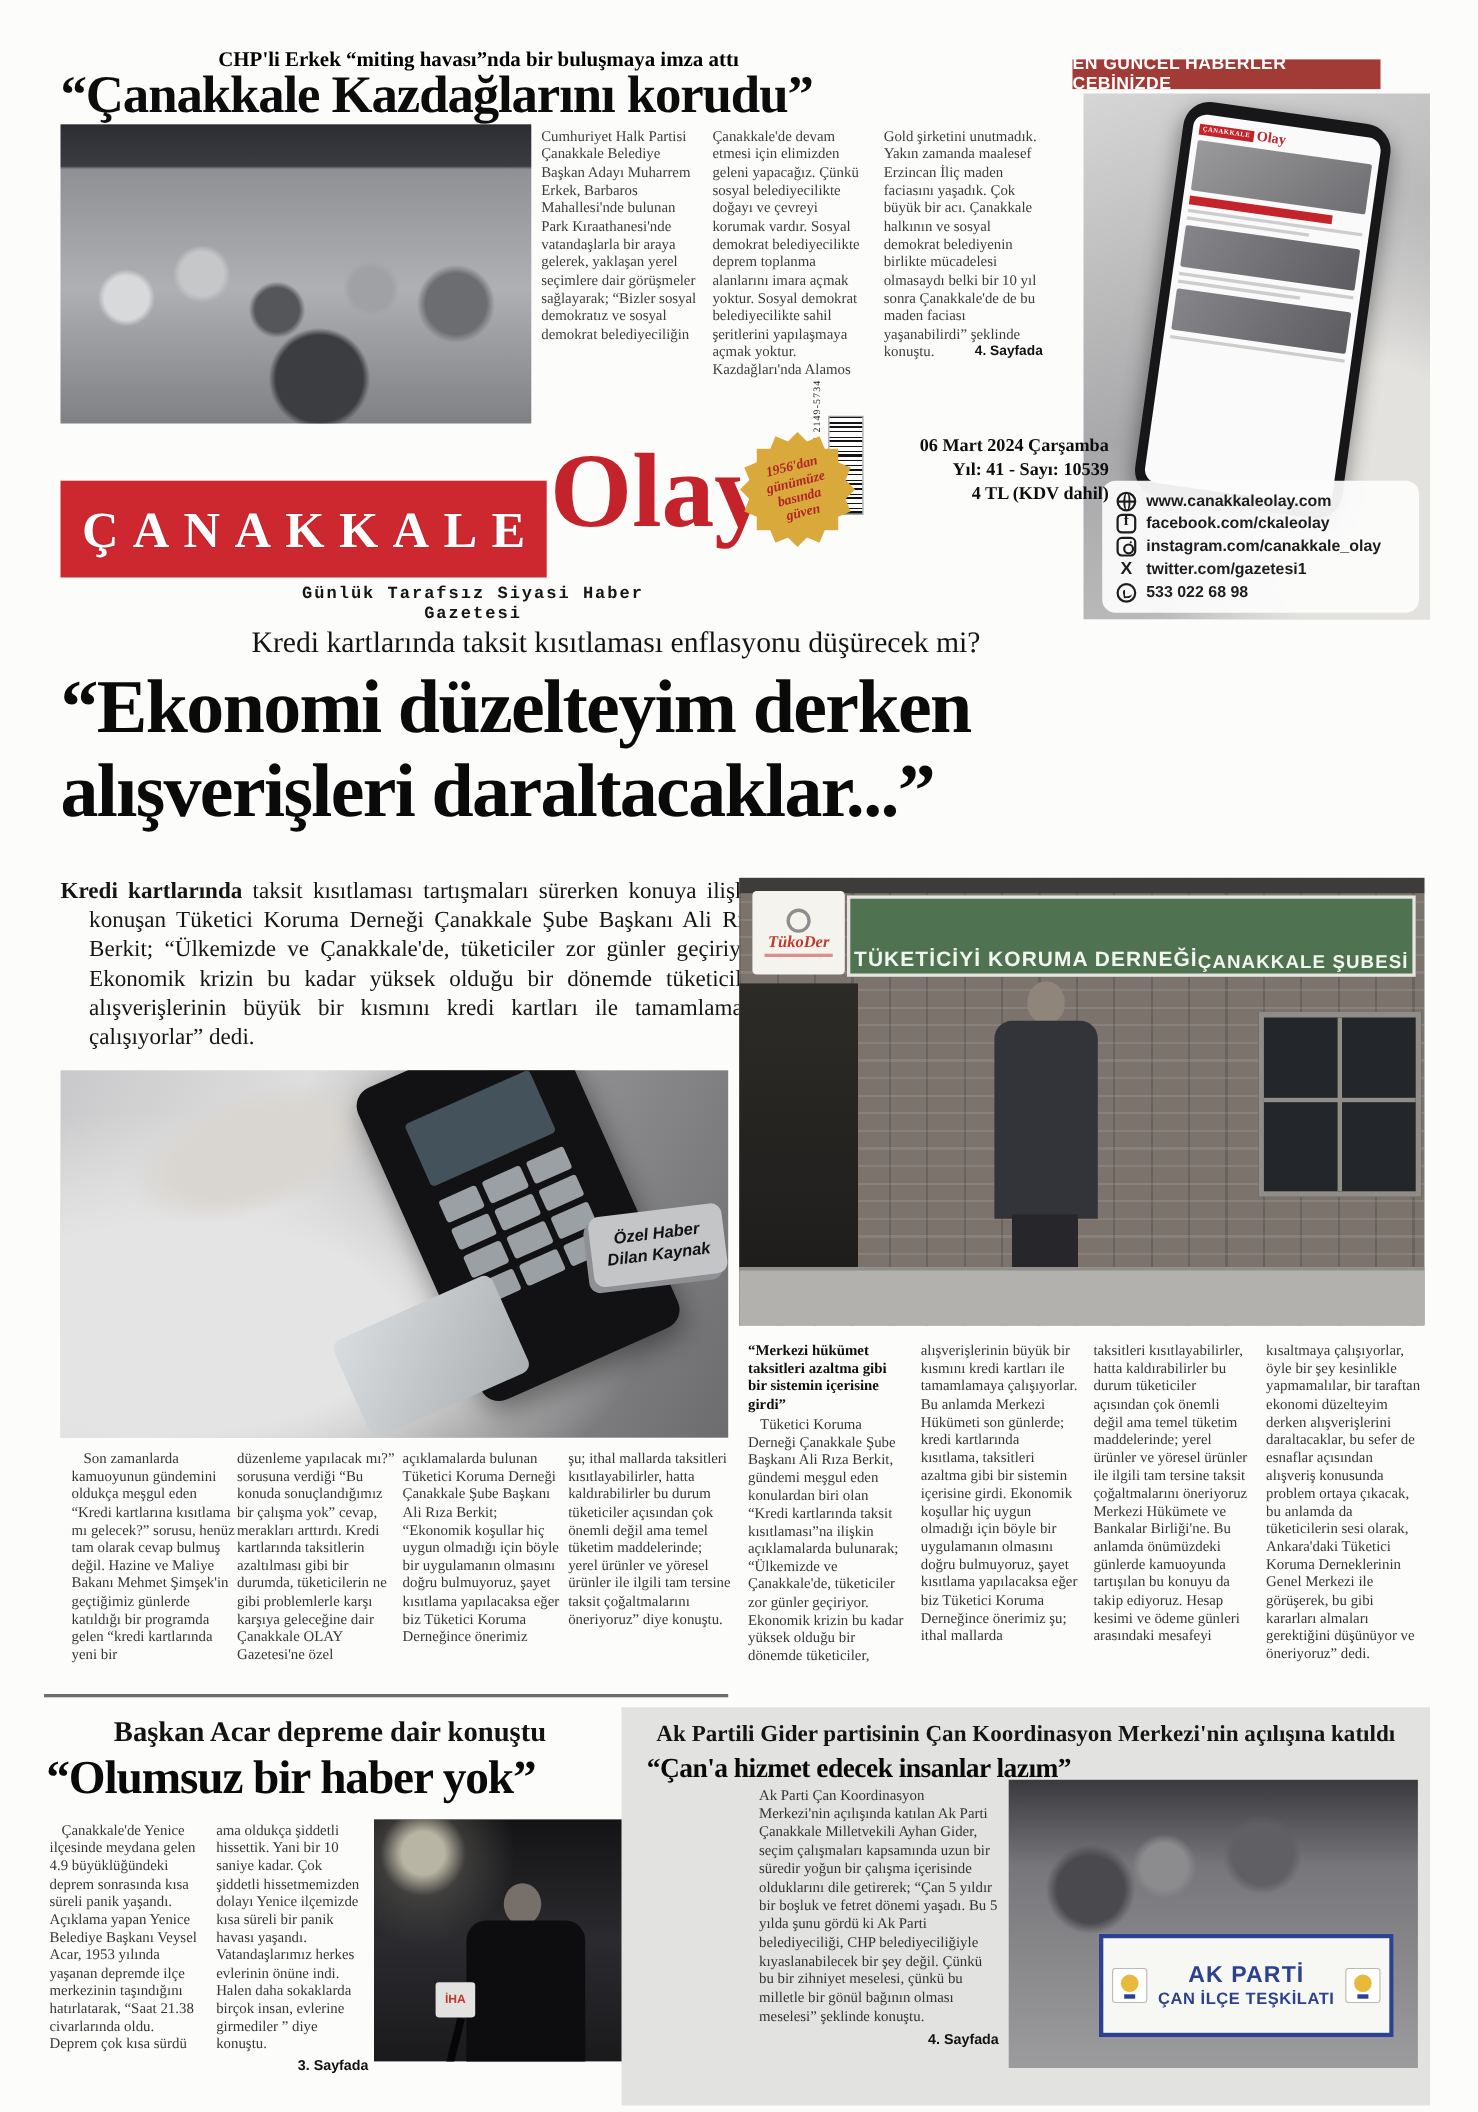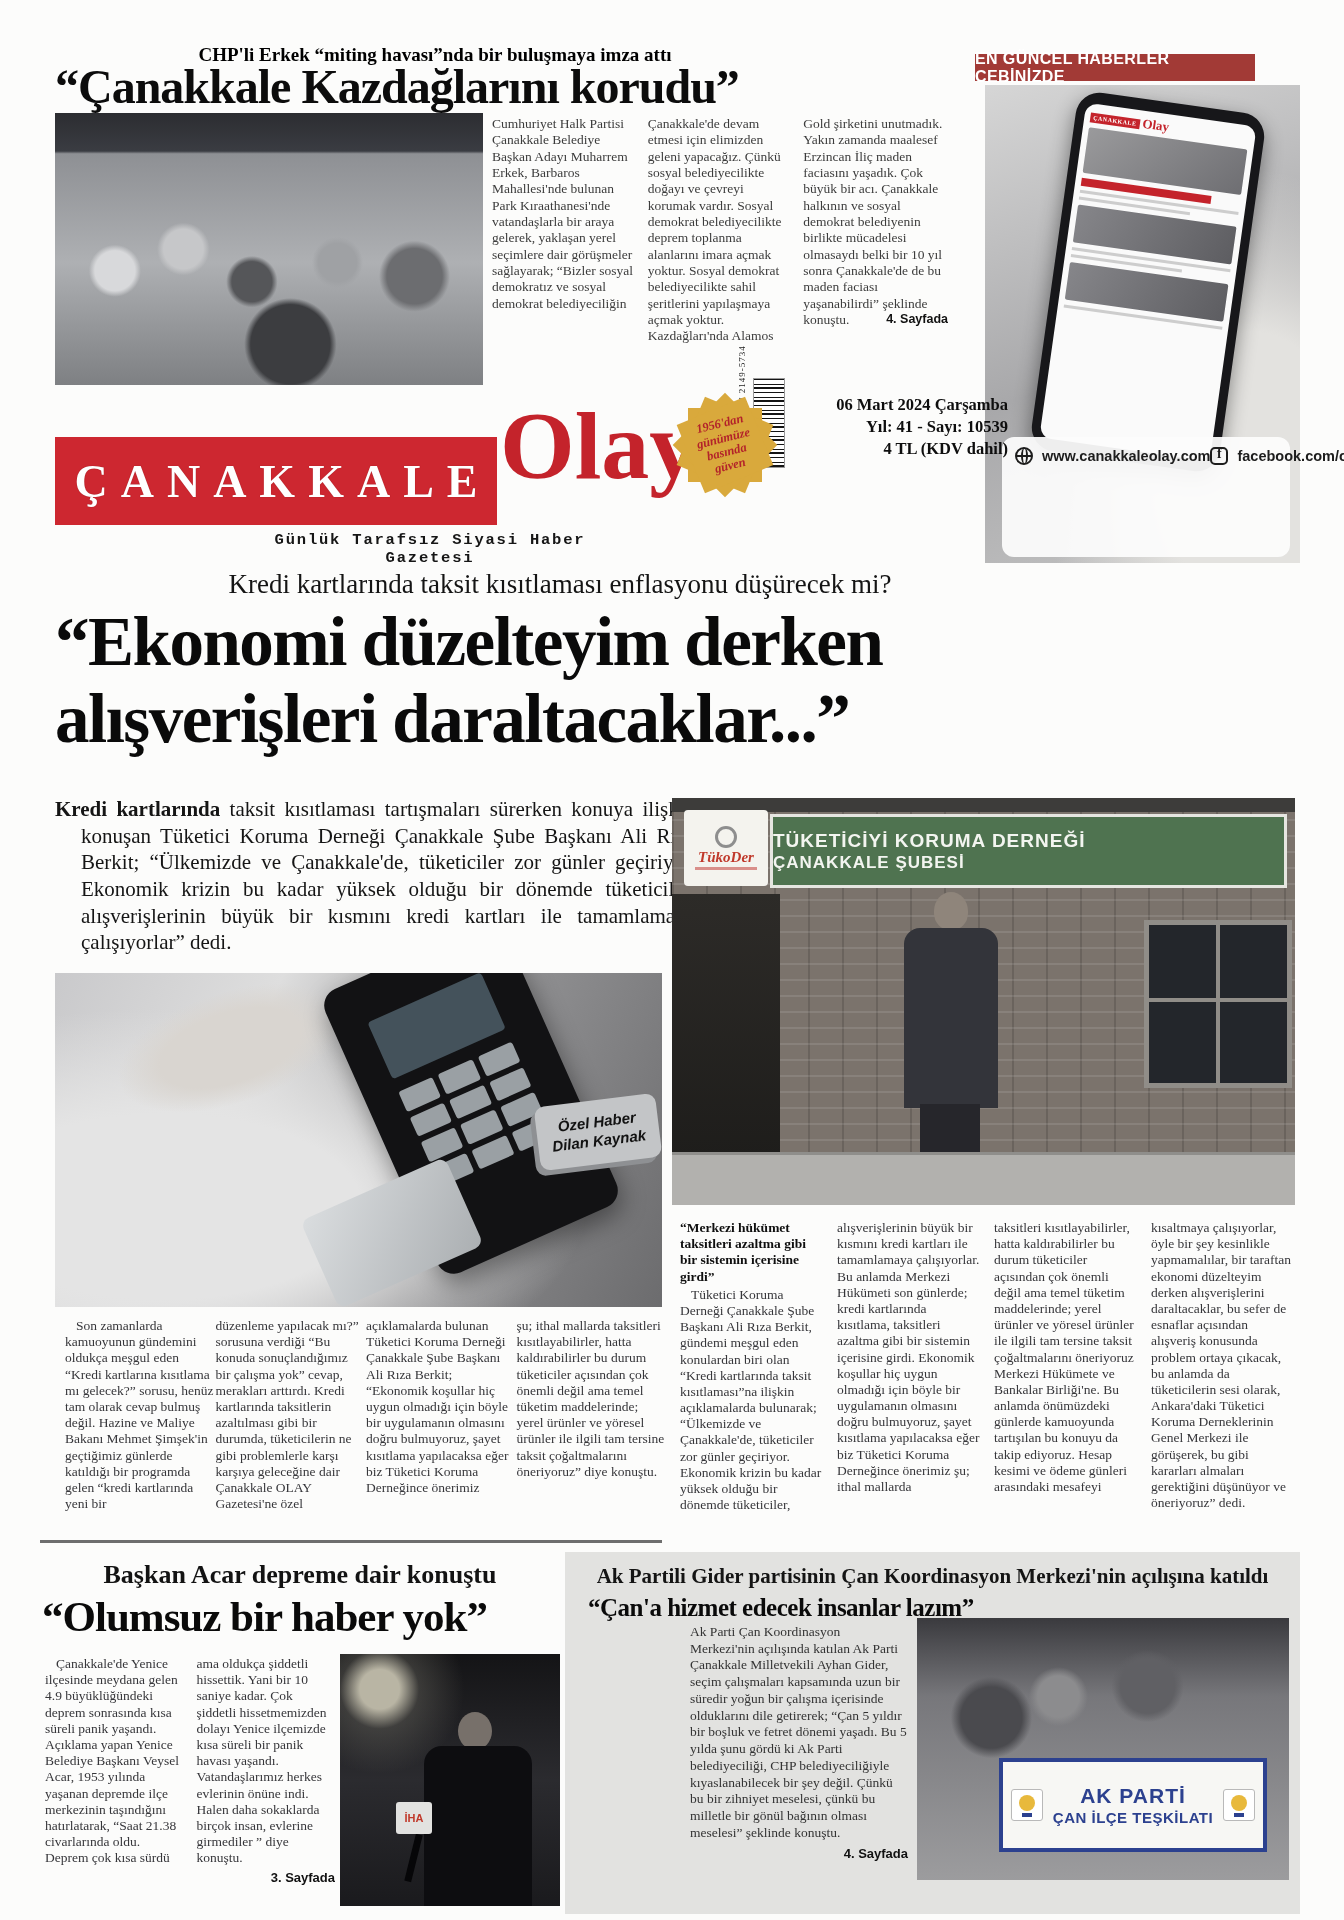--- a/index.html
+++ b/index.html
@@ -36,21 +36,21 @@
   .mini-mast{display:flex;align-items:flex-end;gap:3px;}
   .mini-red{background:#c4232b;color:#fff;font-size:6px;font-weight:700;padding:2px 3px;line-height:1;letter-spacing:.5px;}
   .mini-olay{color:#c4232b;font-weight:700;font-size:13px;line-height:1;}
   .mini-img{height:46px;background:linear-gradient(135deg,#9a9a9c,#6e6e72);border-radius:2px;margin:5px 0;}
   .mini-img2{height:38px;background:linear-gradient(115deg,#86868a,#5d5d61);border-radius:2px;margin:5px 0;}
   .mini-bar{height:8px;background:#c4232b;width:82%;margin:4px 0;}
   .mini-line{height:3px;background:#cdcdcd;margin:4px 0;}
   .mini-line.short{width:70%;}
 
   .social-card{left:1002px;top:437px;width:288px;height:120px;background:rgba(252,252,252,.94);border-radius:12px;
-    padding:9px 13px;box-sizing:border-box;display:flex;flex-direction:row;justify-content:space-between;
+    padding:9px 13px;box-sizing:border-box;display:flex;flex-direction:column;justify-content:space-between;
     font-family:"Liberation Sans",sans-serif;font-weight:700;font-size:14.5px;color:#1d1d1d;}
   .s-row{display:flex;align-items:center;gap:9px;height:19px;}
   .ic{width:18px;height:18px;box-sizing:border-box;position:relative;flex:none;}
   .ic-globe{border:2px solid #1d1d1d;border-radius:50%;}
   .ic-globe::before{content:"";position:absolute;left:-1px;right:-1px;top:50%;height:2px;background:#1d1d1d;margin-top:-1px;}
   .ic-globe::after{content:"";position:absolute;left:50%;top:-1px;bottom:-1px;width:7px;margin-left:-3.5px;border:2px solid #1d1d1d;border-radius:50%;box-sizing:border-box;border-top:none;border-bottom:none;}
   .ic-fb{border:2px solid #1d1d1d;border-radius:5px;}
   .ic-fb::before{content:"f";position:absolute;left:0;right:0;top:-3px;text-align:center;font:700 14px "Liberation Serif",serif;}
   .ic-ig{border:2px solid #1d1d1d;border-radius:5px;}
   .ic-ig::before{content:"";position:absolute;left:4px;top:4px;width:6px;height:6px;border:2px solid #1d1d1d;border-radius:50%;}
@@ -82,21 +82,21 @@
   .main-headline{left:55px;top:604px;width:1180px;font-size:69px;font-weight:700;line-height:1.12;letter-spacing:-1.5px;color:#0a0a0a;}
   .lead{left:55px;top:796px;width:614px;font-size:21px;line-height:1.27;text-align:justify;color:#151515;
     padding-left:26px;text-indent:-26px;margin:0;}
   .lead b{font-weight:700;}
 
   .building-photo{left:672px;top:798px;width:623px;height:407px;overflow:hidden;background:#7b736c;
     background-image:repeating-linear-gradient(0deg,rgba(255,255,255,.10) 0 2px,transparent 2px 16px),
                      repeating-linear-gradient(90deg,rgba(0,0,0,.14) 0 2px,transparent 2px 34px);}
   .roofband{position:absolute;left:0;top:0;width:100%;height:14px;background:#3d3c3a;}
   .tuko-sign{position:absolute;left:98px;top:16px;right:8px;height:68px;background:#4f7350;border:3px solid #e6e6e1;
-    display:flex;flex-direction:column;align-items:flex-start;justify-content:center;color:#f3f5f0;
+    display:flex;flex-direction:row;align-items:flex-end;justify-content:center;color:#f3f5f0;
     font-family:"Liberation Sans",sans-serif;font-weight:700;letter-spacing:1px;text-align:center;line-height:1.25;}
   .tuko-sign .l1{font-size:19px;}
   .tuko-sign .l2{font-size:17px;}
   .tuko-logo{position:absolute;left:12px;top:12px;width:84px;height:76px;background:#f4f3ee;border-radius:4px;
     display:flex;flex-direction:column;align-items:center;justify-content:center;gap:2px;}
   .tuko-fig{width:16px;height:16px;border-radius:50%;border:3px solid #8e8e8e;}
   .tuko-name{color:#c0392b;font-weight:700;font-style:italic;font-size:15px;line-height:1;}
   .tuko-tag{width:62px;height:3px;background:#d98f8a;}
   .door{position:absolute;left:0;top:96px;width:108px;height:262px;background:linear-gradient(#2d2b28,#1e1d1b);}
   .window{position:absolute;left:472px;top:122px;width:138px;height:158px;background:#23262b;border:5px solid #908d88;}
@@ -127,23 +127,23 @@
   .bcol p{margin:0;}
   .bhead{font-weight:700;color:#0f0f0f;display:block;margin-bottom:2px;}
   .ind{text-indent:11px;}
 
   .rule{left:40px;top:1540px;width:622px;height:3px;background:#6e6e6e;}
 
   
   .bl-kicker{left:40px;top:1560px;width:520px;text-align:center;font-size:26px;font-weight:700;color:#131313;}
   .bl-headline{left:42px;top:1592px;width:520px;font-size:43px;font-weight:700;letter-spacing:-1px;color:#0a0a0a;}
   .bl-cols{left:45px;top:1656px;width:290px;height:250px;display:flex;gap:13px;overflow:hidden;}
-  .night-photo{left:340px;top:1654px;width:220px;height:252px;overflow:hidden;
+  .night-photo{left:340px;top:1654px;width:220px;height:220px;overflow:hidden;
     background:radial-gradient(circle at 18% 14%, #b9b5a4 0 7%, rgba(120,118,108,.35) 14%, transparent 30%),
-               linear-gradient(180deg,#141416 0%,#2b2b2f 50%,#1a1a1d 100%);}
+               linear-gradient(180deg,#141416 0%,#2b2b2f 50%,#1a1a1d 100%);padding-left:28px;}
   .np-head{position:absolute;left:118px;top:58px;width:34px;height:38px;border-radius:50%;background:#77706a;}
   .np-body{position:absolute;left:84px;top:92px;width:108px;height:160px;border-radius:18px 18px 0 0;background:#0d0d10;}
   .np-mic{position:absolute;left:56px;top:148px;width:36px;height:32px;background:#e2e2e0;border-radius:3px;
     display:flex;align-items:center;justify-content:center;font-family:"Liberation Sans",sans-serif;font-weight:900;font-size:11px;color:#c0392b;}
   .np-rod{position:absolute;left:70px;top:180px;width:7px;height:48px;background:#060608;transform:rotate(14deg);}
 
   
   .br-box{left:565px;top:1552px;width:735px;height:362px;background:#e2e2e0;}
   .br-kicker{left:580px;top:1564px;width:705px;text-align:center;font-size:21px;font-weight:700;color:#141414;}
   .br-headline{left:588px;top:1594px;width:465px;font-size:25px;font-weight:700;letter-spacing:-.5px;color:#0a0a0a;}

